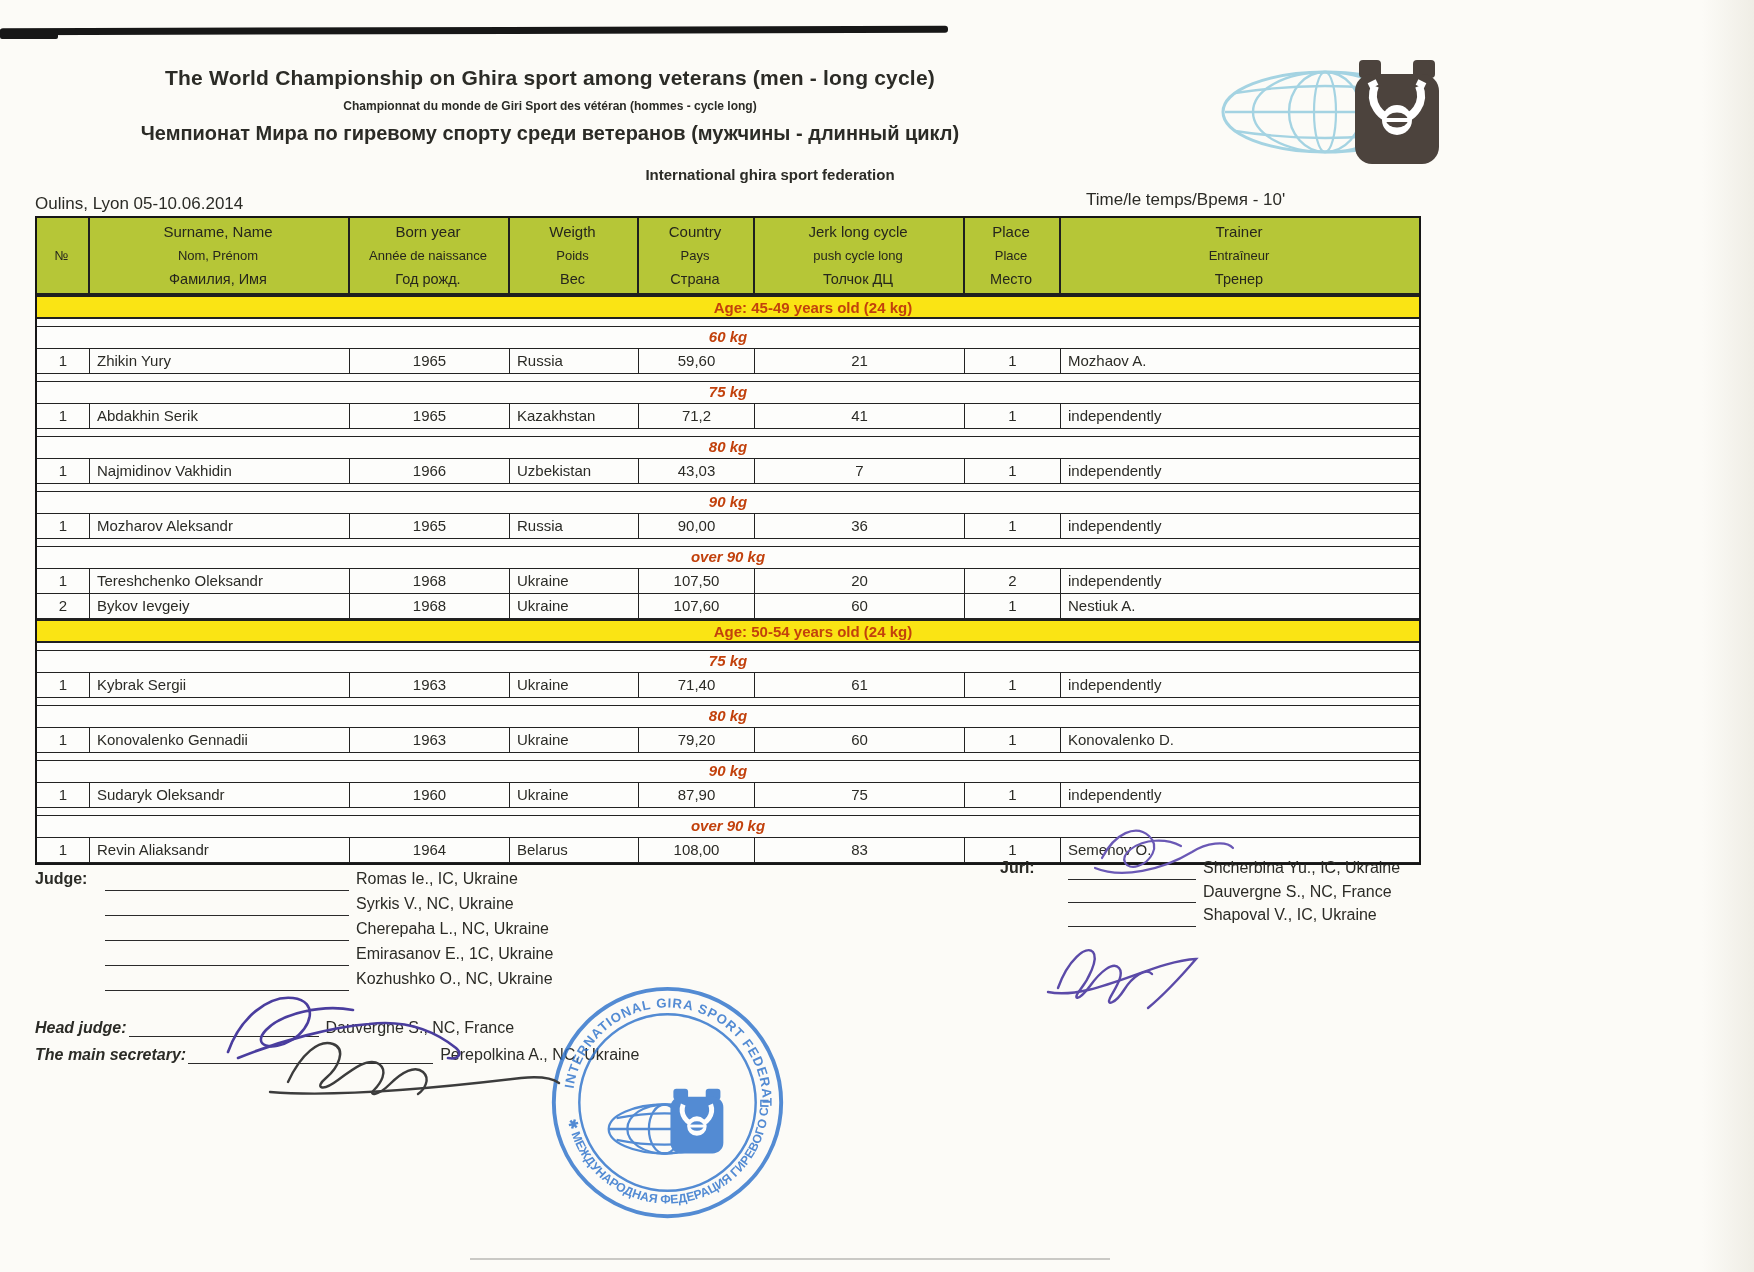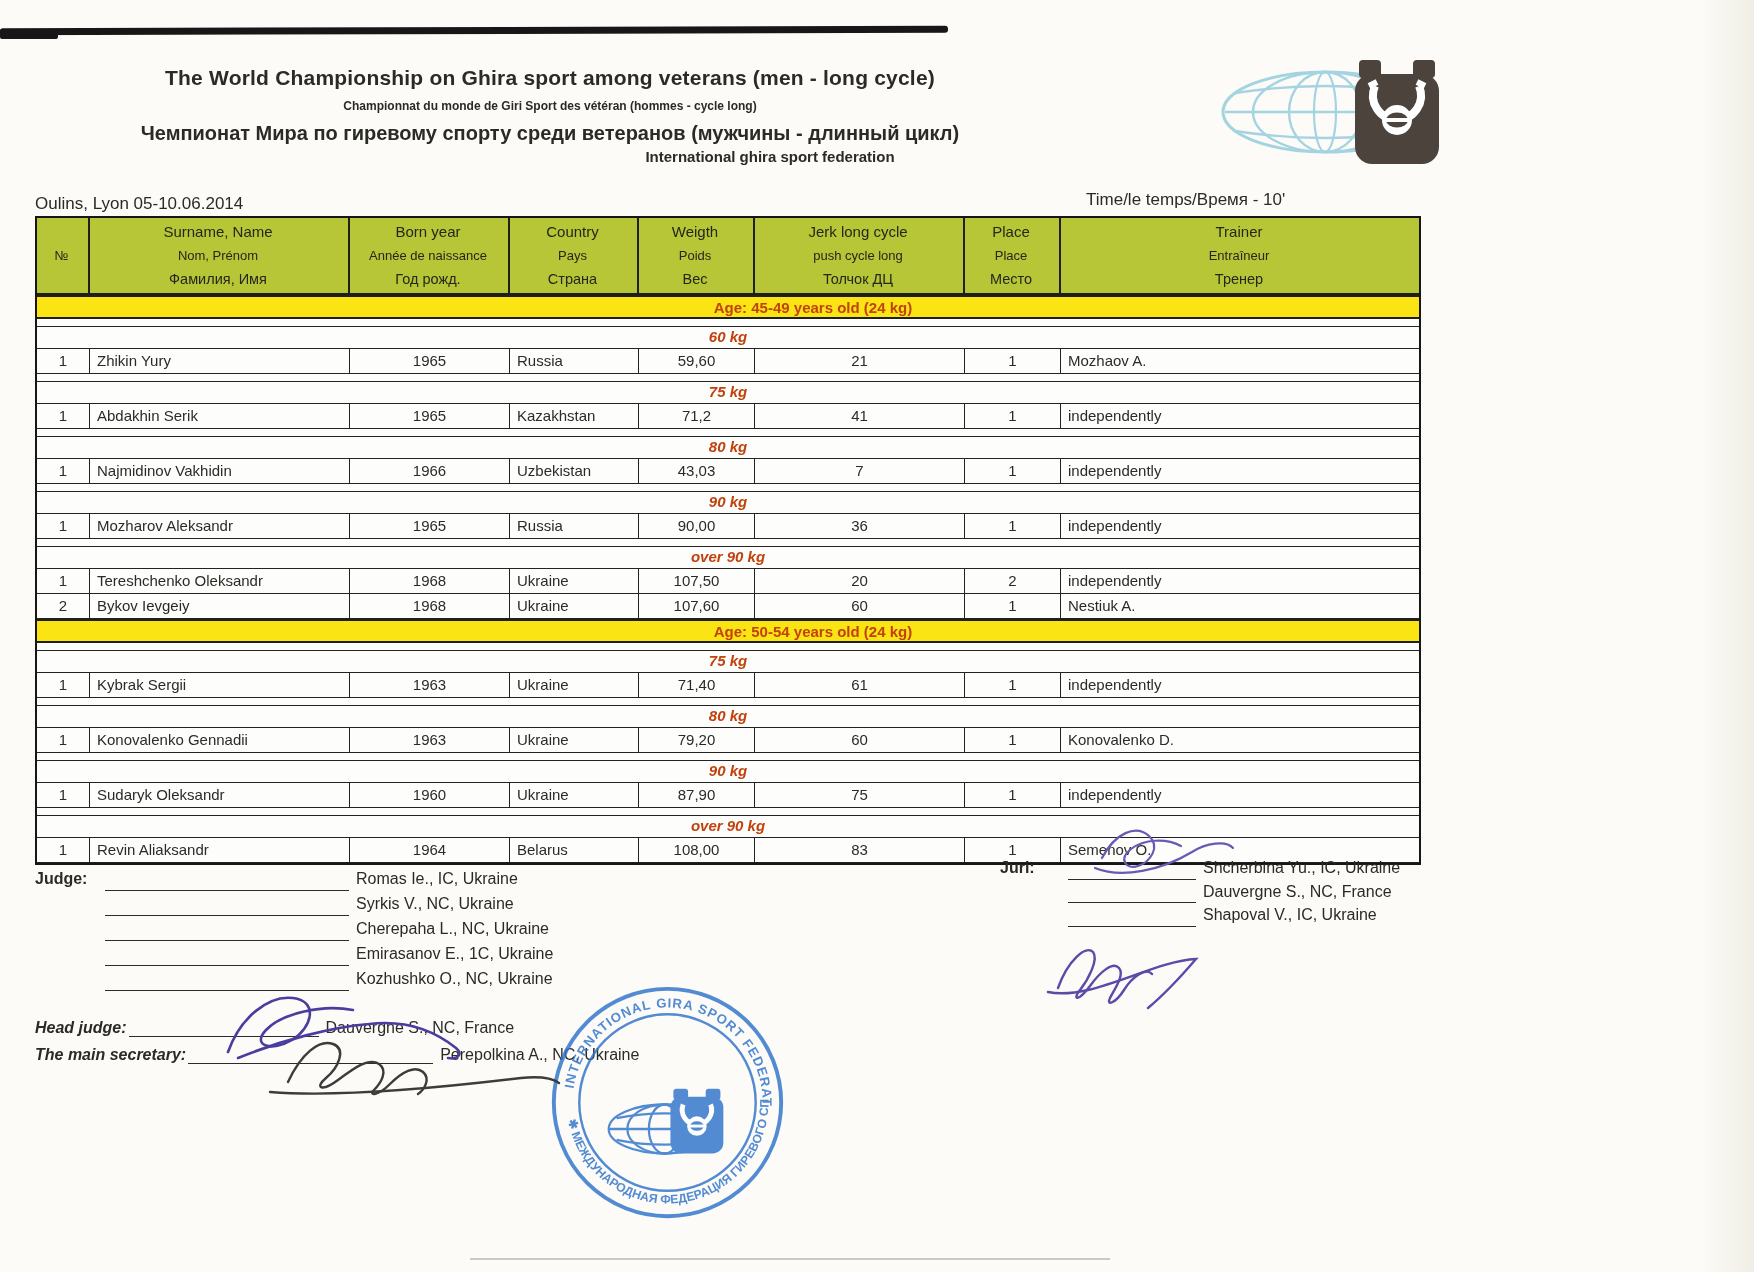--- a/index.html
+++ b/index.html
@@ -9,21 +9,21 @@
         background:linear-gradient(to right,#fcfbf7,#efede5);}
   .scan-strip{position:absolute;left:0;top:27px;width:948px;height:7px;background:#171717;
         border-radius:3px;transform:rotate(-0.15deg);}
   .scan-strip2{position:absolute;left:0;top:29px;width:58px;height:10px;background:#171717;border-radius:2px;}
   .scan-bottom{position:absolute;left:470px;top:1258px;width:640px;height:2px;background:#bdbdb8;opacity:.8;}
 
   .title-block{position:absolute;left:110px;top:66px;width:880px;text-align:center;}
   .t1{font-size:21px;font-weight:bold;margin-bottom:9px;letter-spacing:.2px;}
   .t2{font-size:12px;font-weight:bold;margin-bottom:9px;}
   .t3{font-size:20px;font-weight:bold;}
-  .federation{position:absolute;left:555px;top:148px;width:430px;text-align:center;
+  .federation{position:absolute;left:555px;top:166px;width:430px;text-align:center;
         font-size:15px;font-weight:bold;}
   .location{position:absolute;left:35px;top:194px;font-size:17px;}
   .time{position:absolute;left:1086px;top:190px;font-size:17px;}
 
   
   .rtable{position:absolute;left:35px;top:216px;width:1386px;border:2.5px solid #161616;
         box-sizing:border-box;background:#fdfdfb;}
   .trow{display:grid;grid-template-columns:53px 260px 160px 129px 116px 210px 96px auto;}
   .thead .th{background:#b6c637;border-right:2px solid #1f1f1f;border-bottom:2px solid #1f1f1f;
         display:flex;flex-direction:column;justify-content:space-between;align-items:center;
@@ -112,29 +112,29 @@
         <div class="th c1">
           <div class="hl0">Surname, Name</div>
           <div class="hl1">Nom, Prénom</div>
           <div class="hl2">Фамилия, Имя</div>
         </div>
         <div class="th c2">
           <div class="hl0">Born year</div>
           <div class="hl1">Année de naissance</div>
           <div class="hl2">Год рожд.</div>
         </div>
+        <div class="th c4">
+          <div class="hl0">Weigth</div>
+          <div class="hl1">Poids</div>
+          <div class="hl2">Вес</div>
+        </div>
         <div class="th c3">
           <div class="hl0">Country</div>
           <div class="hl1">Pays</div>
           <div class="hl2">Страна</div>
-        </div>
-        <div class="th c4">
-          <div class="hl0">Weigth</div>
-          <div class="hl1">Poids</div>
-          <div class="hl2">Вес</div>
         </div>
         <div class="th c5">
           <div class="hl0">Jerk long cycle</div>
           <div class="hl1">push cycle long</div>
           <div class="hl2">Толчок ДЦ</div>
         </div>
         <div class="th c6">
           <div class="hl0">Place</div>
           <div class="hl1">Place</div>
           <div class="hl2">Место</div>

